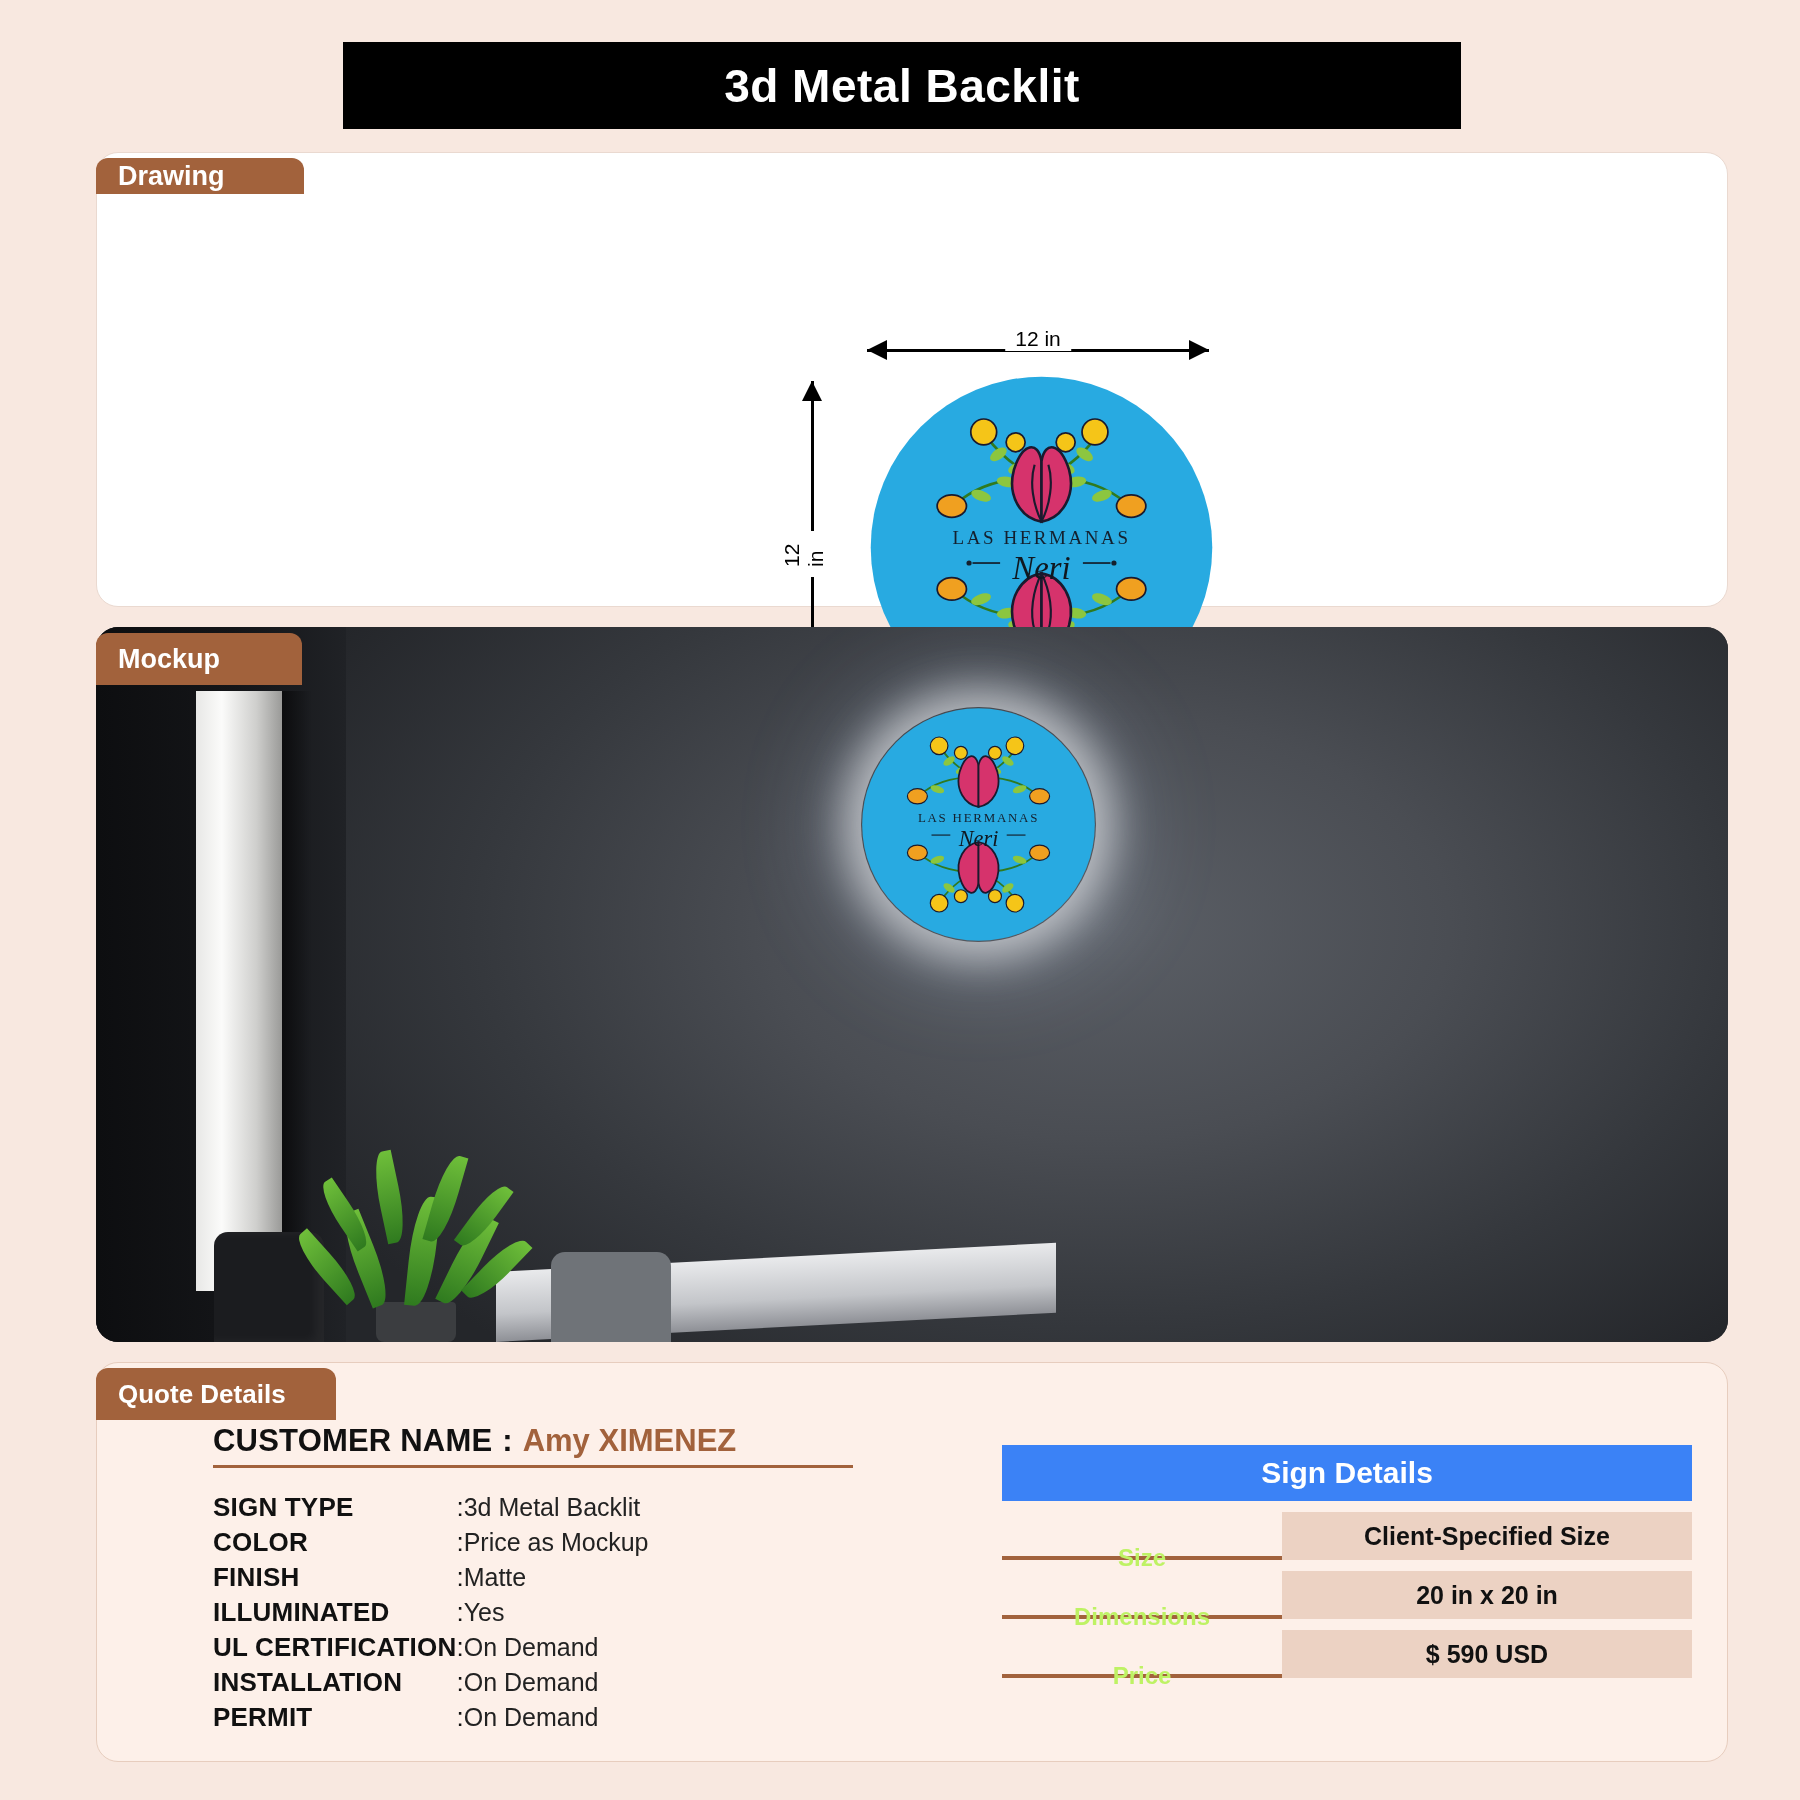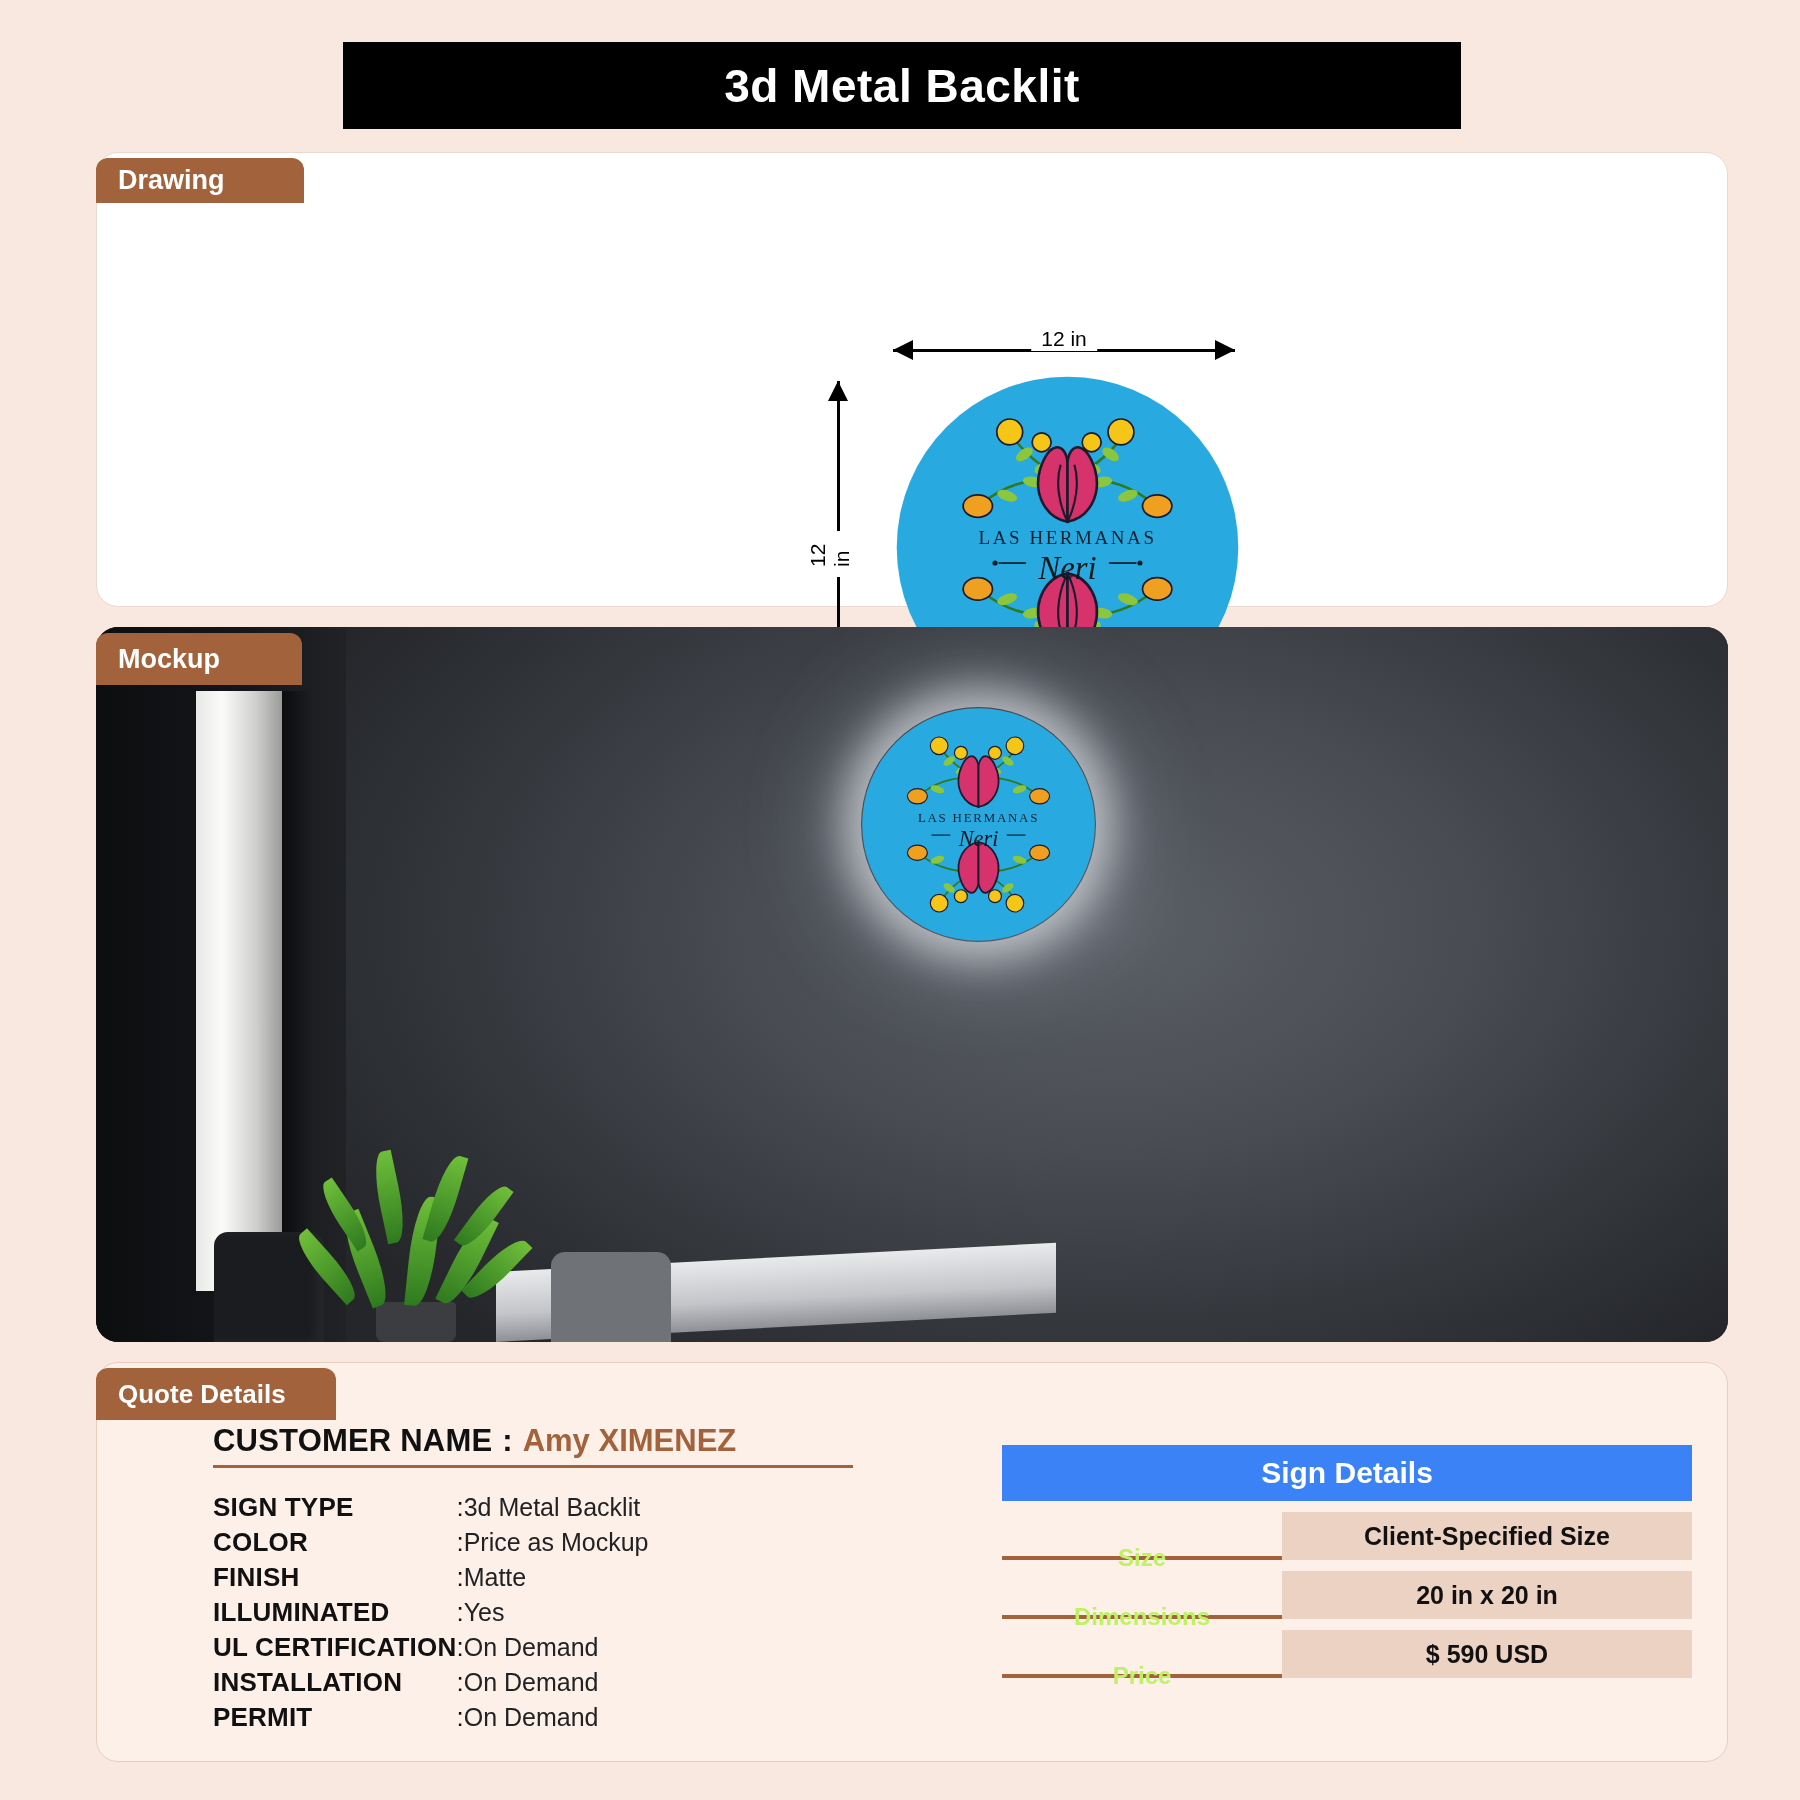--- a/index.html
+++ b/index.html
@@ -41,24 +41,23 @@
     display: flex; align-items: center;
     padding: 0 22px;
     z-index: 5;
   }
 
   
   #drawing-card {
     left: 96px; top: 152px; width: 1632px; height: 455px;
     background: #fff;
     border: 1px solid #ead9d0;
-    padding-left: 26px;
   }
   #drawing-tab {
-    left: 96px; top: 158px; width: 208px; height: 45px;
+    left: 96px; top: 158px; width: 208px; height: 36px;
     font-size: 27px;
   }
   .drawing-inner { position: relative; width: 100%; height: 100%; }
 
   
   .dim-h {
     position: absolute;
     left: 770px; top: 182px; width: 342px; height: 30px;
   }
   .dim-h .line {

